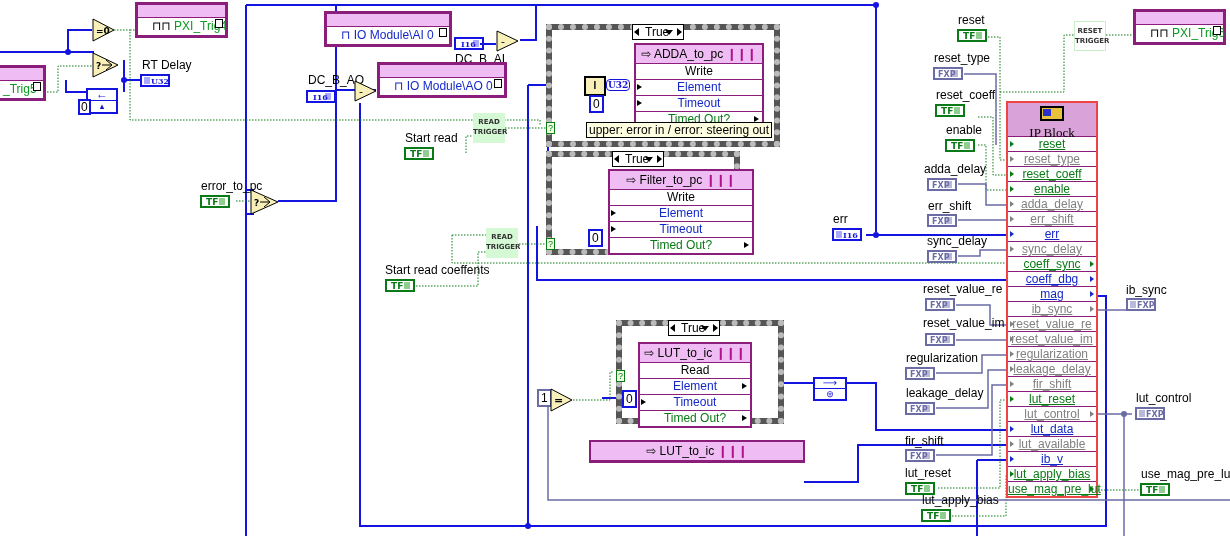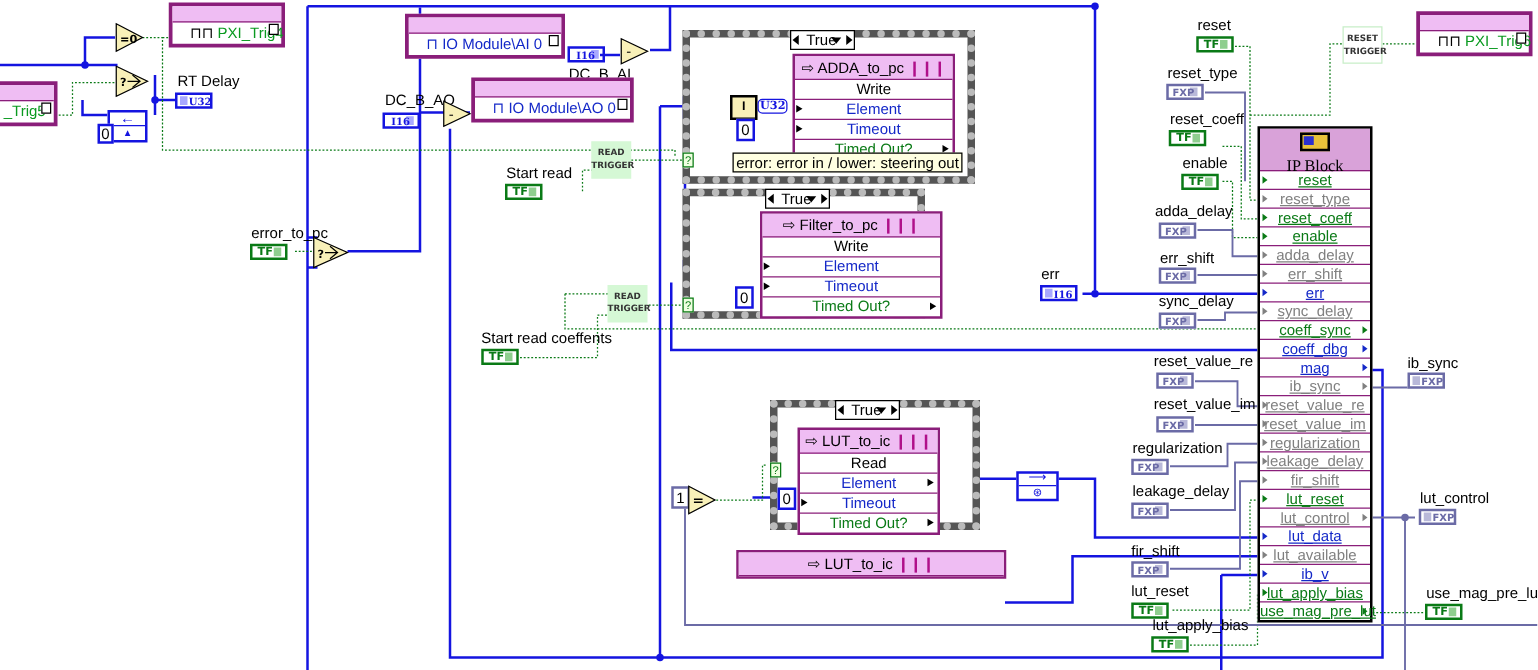--- a/index.html
+++ b/index.html
@@ -38,21 +38,21 @@
   
   .fifo{position:absolute;border:2px solid #8a1e7a;background:#fff;box-sizing:border-box;font-size:12px;}
   .fifo .fh{height:18px;background:#efbdf3;border-bottom:1px solid #8a1e7a;text-align:center;line-height:18px;white-space:nowrap;}
   .fifo .row{height:15px;border-bottom:1px solid #8a1e7a;text-align:center;line-height:15px;position:relative;white-space:nowrap;}
   .fifo .row:last-child{border-bottom:none;}
   .c-blue{color:#1428c8;}
   .c-green{color:#0a7a16;}
   .row .oa{position:absolute;right:3px;top:4px;width:0;height:0;border-left:5px solid #000;border-top:3px solid transparent;border-bottom:3px solid transparent;}
   .row .ia{position:absolute;left:1px;top:4px;width:0;height:0;border-left:5px solid #000;border-top:3px solid transparent;border-bottom:3px solid transparent;}
   
-  .ip{position:absolute;left:1006px;top:101px;width:92px;border:2px solid #000000;background:#fff;box-sizing:border-box;}
+  .ip{position:absolute;left:1006px;top:101px;width:92px;border:2px solid #ef4444;background:#fff;box-sizing:border-box;}
   .ip .iph{height:33px;background:#d9a2d9;border-bottom:1px solid #8a1e7a;text-align:center;font-family:"Liberation Serif",serif;font-size:13px;}
   .ip .iph .ic{display:inline-block;width:20px;height:11px;border:2px solid #000;background:#e8c23a;margin-top:3px;position:relative;}
   .ip .iph .ic::before{content:"";position:absolute;left:1px;top:1px;width:8px;height:7px;background:#2a30d0;}
   .ip .row{height:14px;border-bottom:1px solid #8a1e7a;font-size:12px;line-height:14px;text-align:center;position:relative;white-space:nowrap;}
   .ip .row:last-child{border-bottom:none;}
   .ip .row .ia{position:absolute;left:2px;top:4px;width:0;height:0;border-left:4px solid;border-top:3px solid transparent;border-bottom:3px solid transparent;}
   .ip .row .oa{position:absolute;right:2px;top:4px;width:0;height:0;border-left:4px solid;border-top:3px solid transparent;border-bottom:3px solid transparent;}
   
   .trig{position:absolute;width:32px;height:30px;background:#d5f8d5;font-size:7px;font-weight:bold;font-family:"DejaVu Sans",sans-serif;text-align:center;line-height:10px;padding-top:4px;box-sizing:border-box;color:#333;}
   .trig.outline{background:#fff;border:1px solid #c8eec8;}
@@ -245,21 +245,21 @@
 <div class="abs" style="left:584px;top:76px;width:18px;height:16px;border:2px solid #000;background:#f8f0b8;font-size:10px;font-weight:bold;text-align:center;line-height:16px;">I</div>
 <div class="abs" style="left:606px;top:79px;font-size:9px;font-weight:bold;color:#1414e0;border:1px solid #1414e0;border-radius:4px;padding:0 1px;font-family:'DejaVu Serif',serif;">U32</div>
 <div class="const" style="left:589px;top:95px;">0</div>
 <div class="fifo" style="left:634px;top:43px;width:130px;">
   <div class="fh"><span>⇨ </span><span>ADDA_to_pc</span><span style="color:#b0108a;"> ❙❙❙</span></div>
   <div class="row">Write</div>
   <div class="row c-blue"><span class="ia"></span><span>Element</span></div>
   <div class="row c-blue"><span class="ia"></span><span>Timeout</span></div>
   <div class="row c-green"><span>Timed Out?</span><span class="oa"></span></div>
 </div>
-<div class="tip" style="left:586px;top:122px;">error: error in / lower: steering out</div>
+<div class="tip" style="left:586px;top:122px;">upper: error in / error: steering out</div>
 
 <div class="case" style="left:546px;top:151px;width:194px;height:104px;"></div>
 <div class="selector" style="left:612px;top:151px;"><span class="la"></span><span>True</span><span class="dd"></span><span class="ra"></span></div>
 <div class="qmark" style="left:546px;top:238px;">?</div>
 <div class="fifo" style="left:608px;top:169px;width:146px;">
   <div class="fh"><span>⇨ </span><span>Filter_to_pc</span><span style="color:#b0108a;"> ❙❙❙</span></div>
   <div class="row">Write</div>
   <div class="row c-blue"><span class="ia"></span><span>Element</span></div>
   <div class="row c-blue"><span class="ia"></span><span>Timeout</span></div>
   <div class="row c-green"><span>Timed Out?</span><span class="oa"></span></div>

